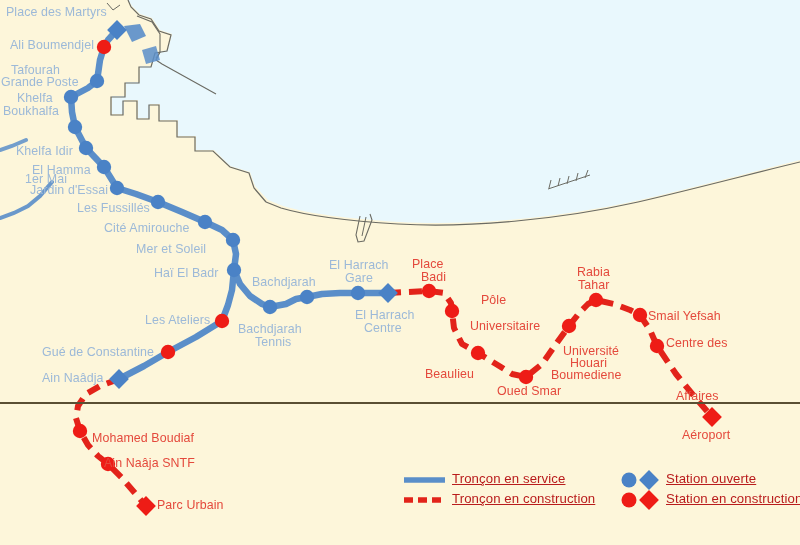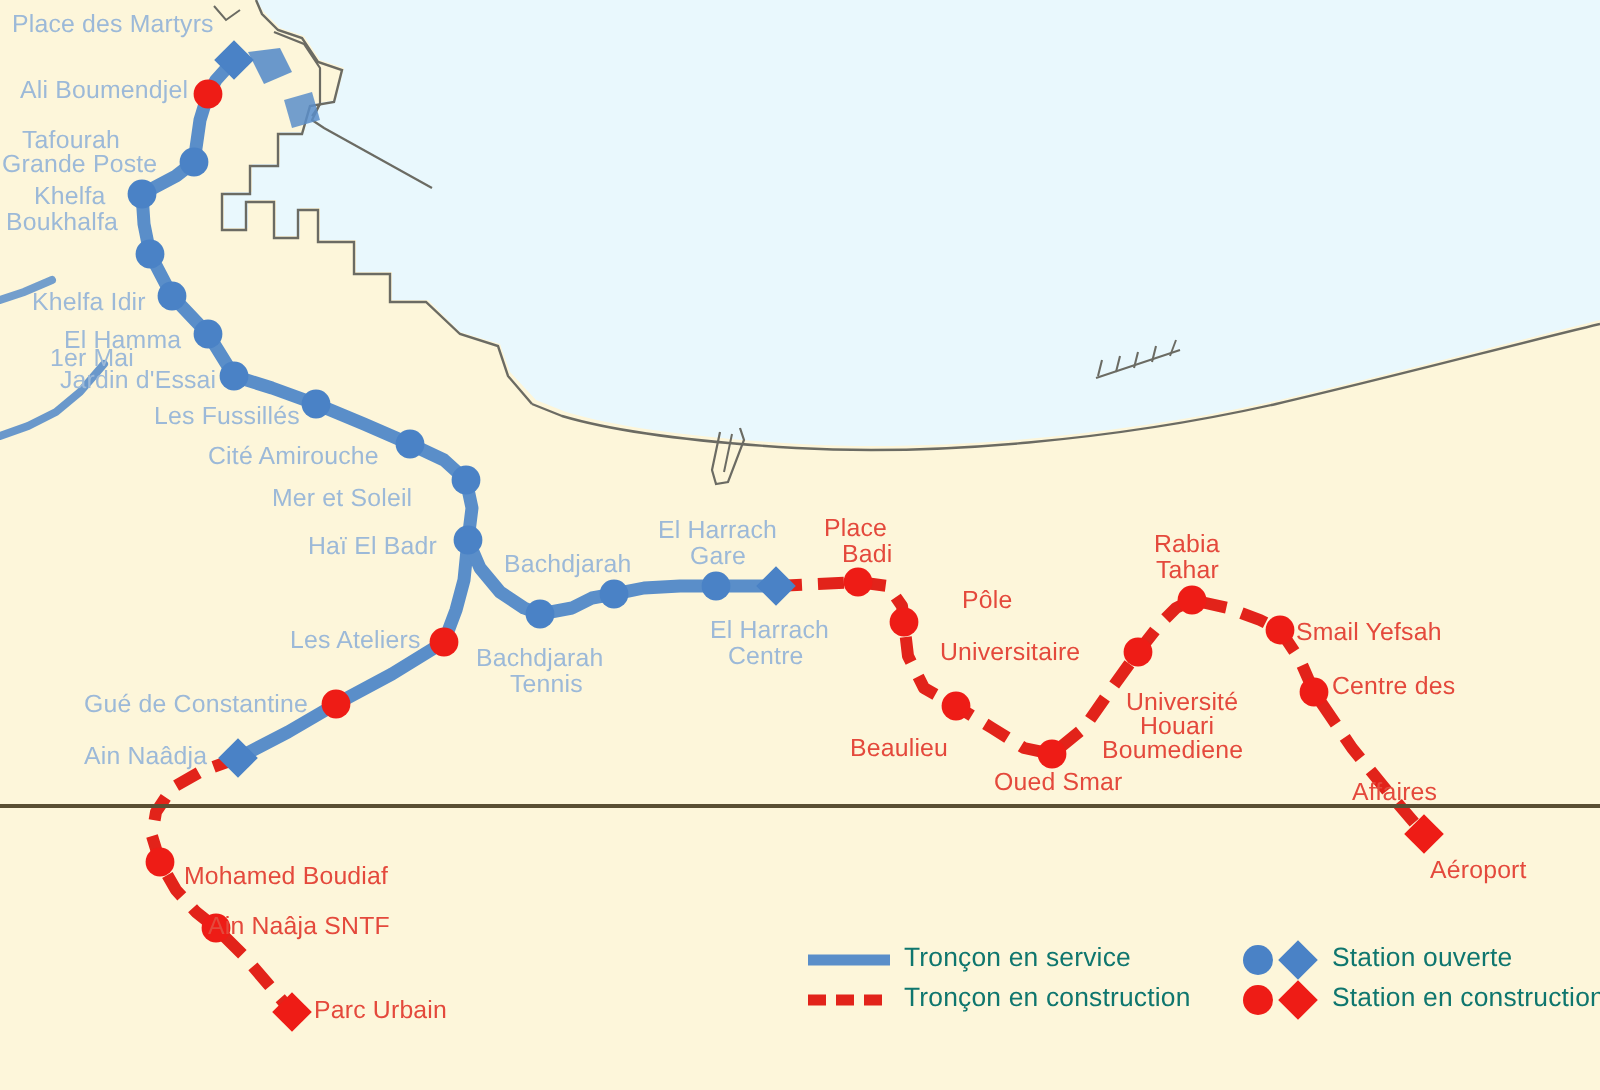--- a/index.html
+++ b/index.html
@@ -15,21 +15,21 @@
   .lbl{
     position:absolute;
     font-size:12.4px;
     line-height:13.4px;
     white-space:pre;
     letter-spacing:0.1px;
     pointer-events:none;
   }
   .lbl.blue{color:#9cb9d8;}
   .lbl.red{color:#e4493c;}
-  .lbl.legend{color:#0f766e;font-size:13.2px;}
+  .lbl.legend{color:#b91c1c;font-size:13.2px;text-decoration:underline;}
   .bottom-border{
     position:absolute;left:0;bottom:0;width:800px;height:2px;background:#5a4f33;
   }
 </style>
 </head>
 <body>
 
 <div id="map-root">
 
   <svg id="map-svg" viewBox="0 0 800 545">
@@ -206,21 +206,21 @@
       <div class="lbl red" style="left: 425px; top: 368px;">Beaulieu</div>
       <div class="lbl red" style="left: 497px; top: 385px;">Oued Smar</div>
       <div class="lbl red" style="left: 563px; top: 345px;">Université</div>
       <div class="lbl red" style="left: 570px; top: 357px;">Houari</div>
       <div class="lbl red" style="left: 551px; top: 369px;">Boumediene</div>
       <div class="lbl red" style="left: 577px; top: 266px;">Rabia</div>
       <div class="lbl red" style="left: 578px; top: 279px;">Tahar</div>
       <div class="lbl red" style="left: 648px; top: 310px;">Smail Yefsah</div>
       <div class="lbl red" style="left: 666px; top: 337px;">Centre des</div>
       <div class="lbl red" style="left: 676px; top: 350px; margin-top: 40px;">Affaires</div>
-      <div class="lbl red" style="left: 682px; top: 429px; margin-left: 33px;">Aéroport</div>
+      <div class="lbl red" style="left: 682px; top: 429px;">Aéroport</div>
       <div class="lbl red" style="left: 92px; top: 432px;">Mohamed Boudiaf</div>
       <div class="lbl red" style="left: 104px; top: 457px;">Ain Naâja SNTF</div>
       <div class="lbl red" style="left: 157px; top: 499px;">Parc Urbain</div>
     </div>
 
   <div class="lbl legend" style="left:452px;top:472px;">Tronçon en service</div>
   <div class="lbl legend" style="left:452px;top:492px;">Tronçon en construction</div>
   <div class="lbl legend" style="left:666px;top:472px;">Station ouverte</div>
   <div class="lbl legend" style="left:666px;top:492px;">Station en construction</div>
 

